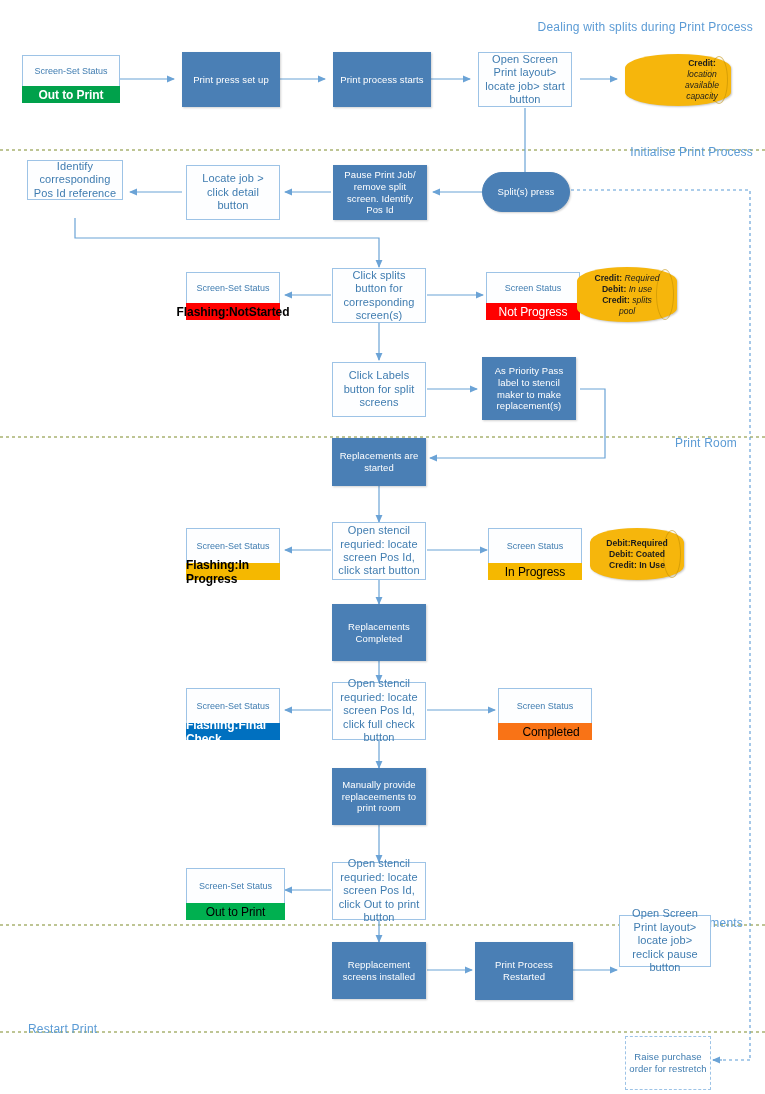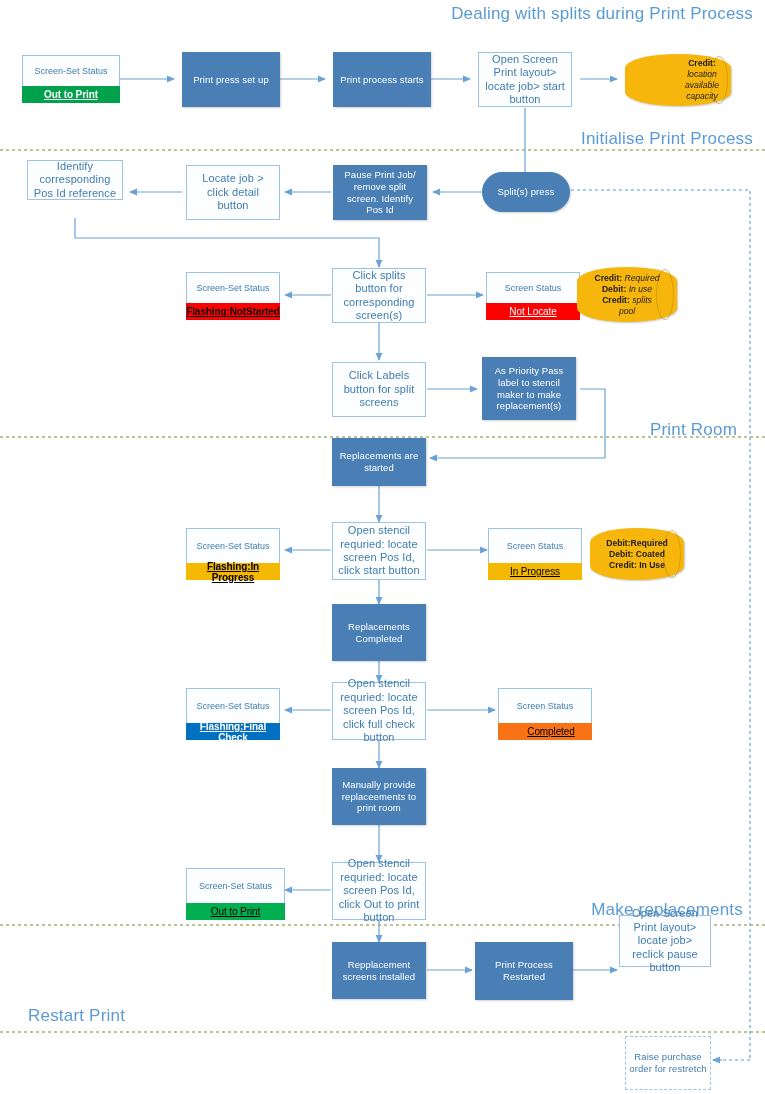--- a/index.html
+++ b/index.html
@@ -78,25 +78,23 @@
     align-items:center;
     justify-content:center;
     text-align:center;
   }
   .status .val{
     height:17px;
     flex:0 0 17px;
     display:flex;
     align-items:center;
     justify-content:center;
-    text-align:center;
-    font-size:10px;
+    font-size:12px;
     font-weight:bold;
     letter-spacing:-.1px;
-    text-decoration:underline;
   }
   
   .cyl{
     position:absolute;
     box-sizing:border-box;
     background:#f6b60c;
     border-radius:50% / 14px;
     display:flex;
     align-items:center;
     justify-content:center;
@@ -116,23 +114,24 @@
     border-left-color:rgba(190,140,0,.55);
     pointer-events:none;
   }
   .cyl .inner{position:relative;z-index:2;padding:0 4px;}
   .cyl b{font-weight:bold;}
   .cyl i{font-style:italic;}
   
   .band-label{
     position:absolute;
     color:#5b9bd5;
-    font-size:17px;
+    font-size:12px;
     white-space:nowrap;
     letter-spacing:.2px;
+    margin-top:16px;
   }
 </style>
 </head>
 <body>
 
 <div id="canvas">
 
   <svg id="wires" viewBox="0 0 765 1094">
     <defs>
       <marker id="ah" markerWidth="8" markerHeight="8" refX="6.2" refY="3" orient="auto">
@@ -261,21 +260,21 @@
     <div class="cap">Screen-Set Status</div>
     <div class="val" style="background:#ff0000;color:#000000;">Flashing:NotStarted</div>
   </div>
 
   <div class="node proc-open" style="left:332px; top:268px; width:94px; height:55px;">
     <span class="inner">Click splits button for corresponding screen(s)</span>
   </div>
 
   <div class="status" style="left:486px; top:272px; width:94px; height:48px;">
     <div class="cap">Screen Status</div>
-    <div class="val" style="background:#ff0000;color:#ffffff;font-weight:normal;">Not Locate</div>
+    <div class="val" style="background:#ff0000;color:#ffffff;font-weight:normal;">Not Progress</div>
   </div>
 
   <div class="cyl" style="left:577px; top:267px; width:100px; height:55px;">
     <span class="inner">
       <b>Credit:</b><i> Required</i><br>
       <b>Debit:</b><i> In use</i><br>
       <b>Credit:</b><i> splits</i><br>
       <i>pool</i>
     </span>
   </div>

